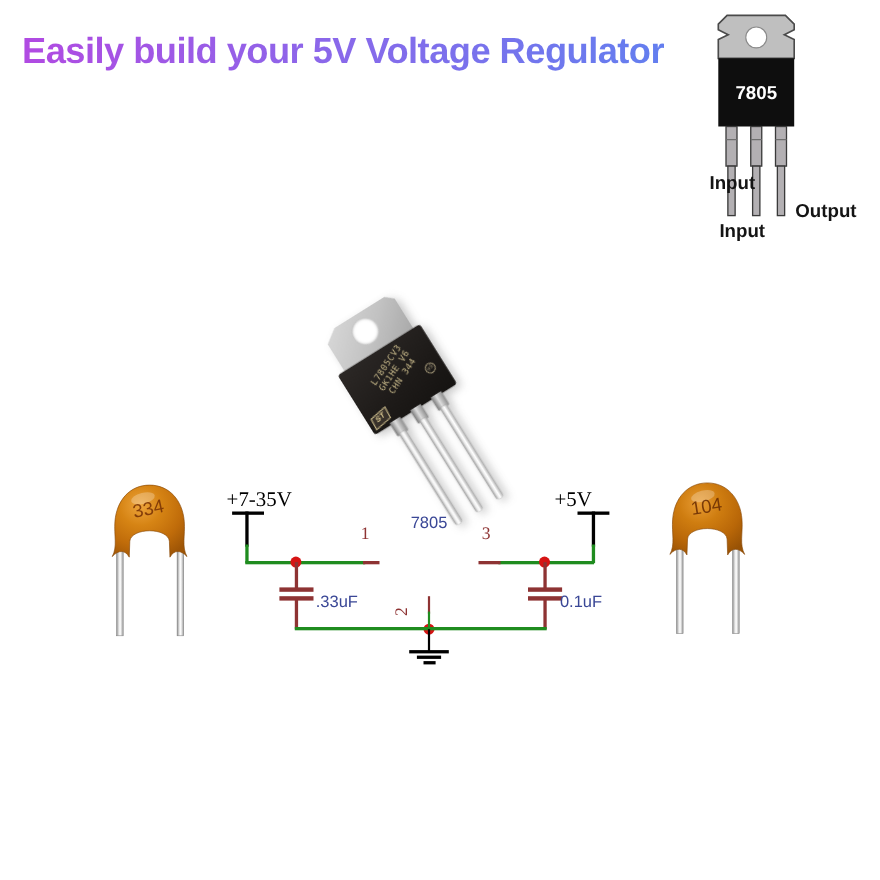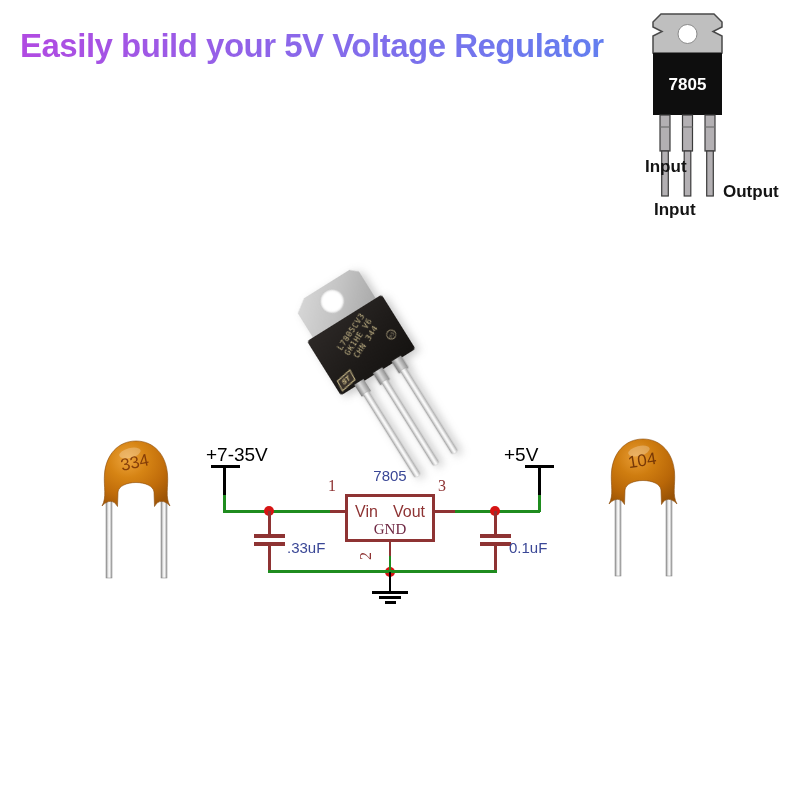--- a/index.html
+++ b/index.html
@@ -79,21 +79,21 @@
   
   .wire { position:absolute; }
   .dot  { position:absolute; width:10px; height:10px; border-radius:50%; }
   .ic-box {
     position:absolute; left:345px; top:494px; width:90px; height:48px;
     border:3px solid #8e3333; background:#ffffff;
   }
   .ic-pin-text { position:absolute; font-size:16px; color:#8e3333; }
   .ic-gnd { position:absolute; bottom:1px; left:0; right:0; text-align:center;
             font-family:"Liberation Serif", serif; font-size:15px; color:#6e2742; }
-  .sch-serif { position:absolute; font-family:Liberation Sans, sans-serif; font-size:19px; color:#000;text-align:center; }
+  .sch-serif { position:absolute; font-family:Liberation Serif, serif; font-size:19px; color:#000;text-align:center; }
   .pin-num { position:absolute; font-family:"Liberation Serif", serif; font-size:16px; color:#8e3333; }
   .blue-label { position:absolute; font-size:15px; color:#3a4796; }
 </style>
 </head>
 <body>
 
 <div class="canvas">
 
   <div class="title">Easily build your 5V Voltage Regulator</div>
 
@@ -147,25 +147,20 @@
   <div class="wire" style="left:330px; top:510px; width:15px; height:2.5px; background:#8e3333;"></div>
 
   <div class="sch-serif" style="left:504px; top:444px;">+5V</div>
   <div class="wire" style="left:525px; top:465px; width:29px; height:3px; background:#000;"></div>
   <div class="wire" style="left:538px; top:465px; width:2.5px; height:32px; background:#000;"></div>
   <div class="wire" style="left:538px; top:495px; width:2.5px; height:17px; background:#1f8c1f;"></div>
   <div class="wire" style="left:453px; top:510px; width:87px; height:2.5px; background:#1f8c1f;"></div>
   <div class="wire" style="left:435px; top:510px; width:20px; height:2.5px; background:#8e3333;"></div>
 
   <div class="blue-label" style="left:345px; top:467px; width:90px; text-align:center;">7805</div>
-  <div class="ic-box">
-    <span class="ic-pin-text" style="left:7px; top:6px;">Vin</span>
-    <span class="ic-pin-text" style="right:7px; top:6px;">Vout</span>
-    <span class="ic-gnd">GND</span>
-  </div>
   <span class="pin-num" style="left:328px; top:477px;">1</span>
   <span class="pin-num" style="left:438px; top:477px;">3</span>
   <span class="pin-num" style="left:362px; top:547px; transform:rotate(-90deg);">2</span>
 
   <div class="dot" style="left:264px; top:506px; background:#d61414;"></div>
   <div class="dot" style="left:490px; top:506px; background:#d61414;"></div>
   <div class="dot" style="left:385px; top:567px; background:#d61414;"></div>
 
   <div class="wire" style="left:268px; top:511px; width:2.5px; height:24px; background:#8e3333;"></div>
   <div class="wire" style="left:254px; top:534px; width:31px; height:3.5px; background:#8e3333;"></div>

